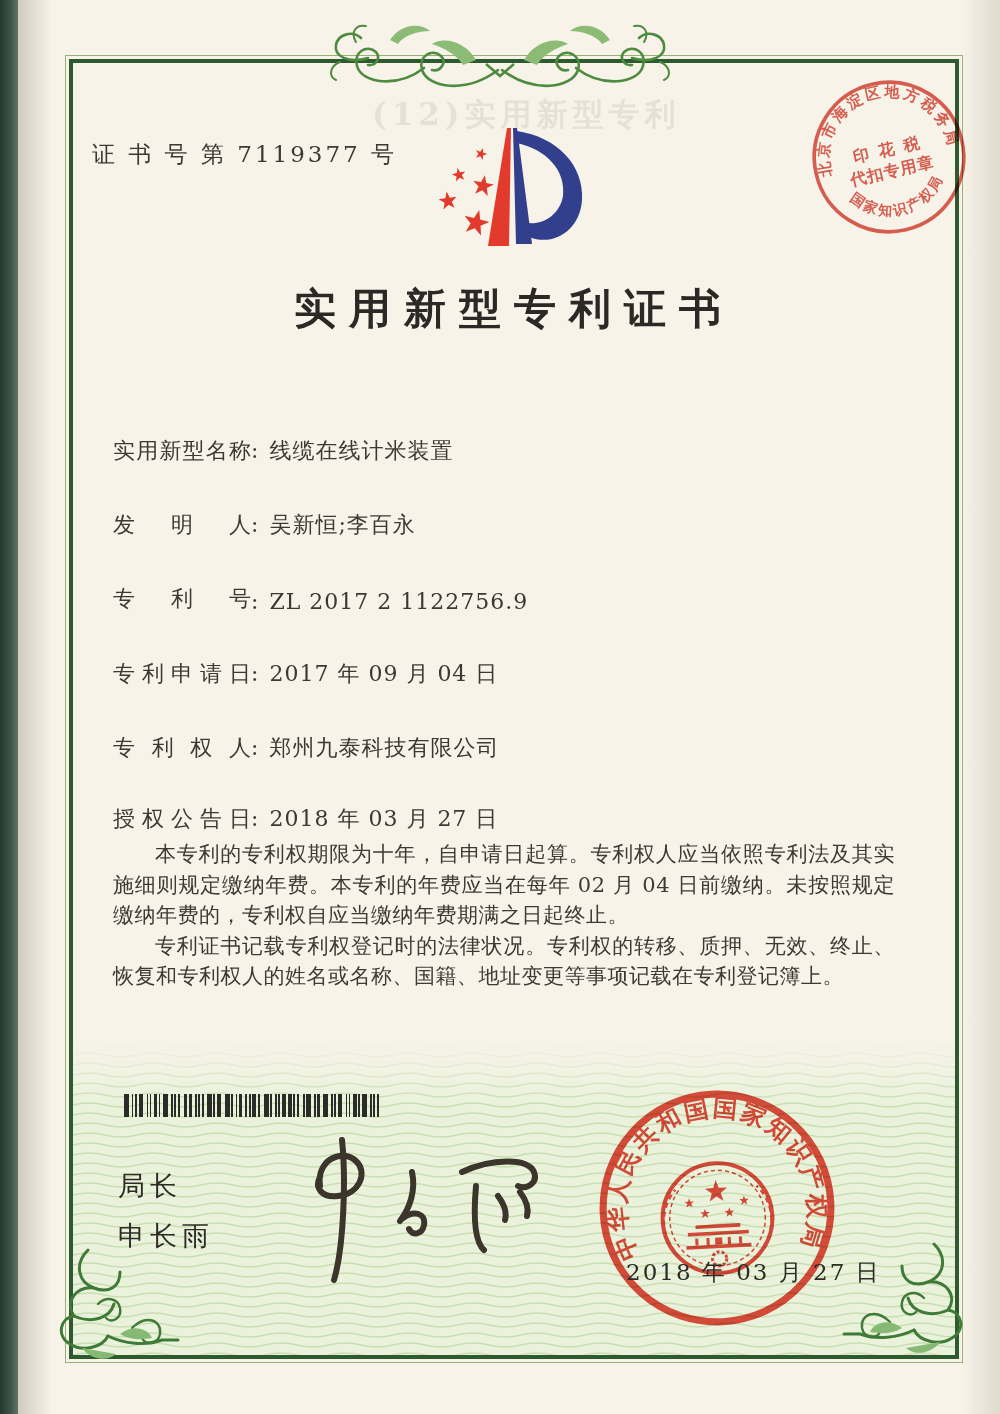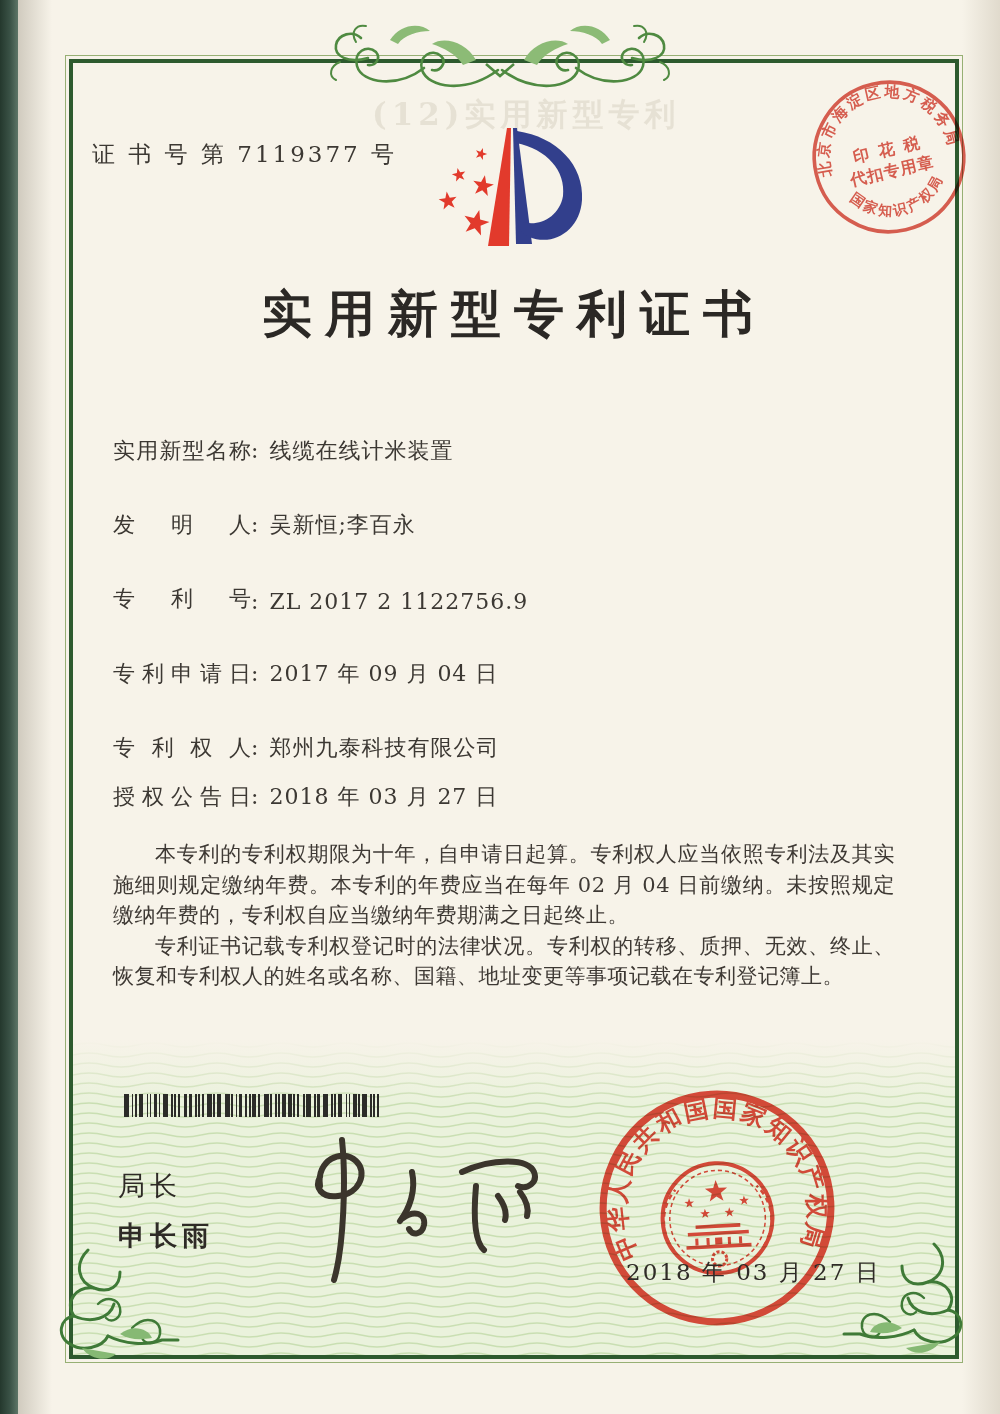--- a/index.html
+++ b/index.html
@@ -16,33 +16,33 @@
   
   #frame{left:65px;top:55px;width:898px;height:1308px;border:1px solid #97b074;z-index:3;box-sizing:border-box;}
   #frame .inner{position:absolute;left:3px;top:3px;right:3px;bottom:3px;border:4px solid #2d5a2e;}
   
   #waveband{left:73px;top:1040px;z-index:2;}
   
   #ghost{left:372px;top:94px;font-size:31px;font-weight:700;letter-spacing:5px;
          color:#8a7f62;opacity:.15;z-index:2;}
   #certno{left:92px;top:139px;font-size:23px;letter-spacing:3px;z-index:4;}
   #logo{left:424px;top:122px;z-index:4;}
-  #title{left:65px;top:281px;width:898px;text-align:center;font-size:50px;font-weight:600;
+  #title{left:65px;top:281px;width:898px;text-align:center;font-size:42px;font-weight:600;
          letter-spacing:13px;color:#2b2825;z-index:4;}
   .field{left:113px;font-size:22px;z-index:4;white-space:nowrap;}
   .f-label{display:inline-block;width:138px;text-align:justify;text-align-last:justify;vertical-align:bottom;margin-top:12px;}
   .f-colon{display:inline-block;}
   .f-value{margin-left:11px;letter-spacing:1px;}
   #paras{left:113px;top:839px;width:782px;z-index:4;}
   #paras p{margin:0;font-size:21px;line-height:30.6px;text-indent:2em;color:#3e3934;
            letter-spacing:.5px;text-align:justify;}
   #barcode{left:124px;top:1094px;width:266px;height:23px;z-index:4;font-size:0;}
   #barcode span{display:inline-block;height:23px;background:#2b2b28;vertical-align:top;}
   #sig-title{left:118px;top:1168px;font-size:27px;letter-spacing:5px;color:#2e2a26;z-index:4;}
-  #sig-name{left:118px;top:1218px;font-size:27px;letter-spacing:5px;color:#2e2a26;z-index:4;font-weight:bold;}
+  #sig-name{left:118px;top:1218px;font-size:27px;letter-spacing:5px;color:#2e2a26;z-index:4;}
   #signature{left:262px;top:1128px;z-index:5;}
   #seal{left:595px;top:1086px;z-index:5;mix-blend-mode:multiply;transform:rotate(-3deg);}
   #sealdate{left:626px;top:1257px;font-size:23px;letter-spacing:2px;color:#2f2b27;z-index:6;white-space:nowrap;}
   #taxstamp{left:806px;top:74px;z-index:5;transform:rotate(-13deg);mix-blend-mode:multiply;}
   #footer{left:65px;top:1313px;width:898px;text-align:center;font-size:19px;letter-spacing:2px;
           color:#3e3934;z-index:4;}
   .orn{z-index:4;}
   #orn-top{left:326px;top:18px;}
   #orn-bl{left:54px;top:1244px;}
   #orn-br{left:842px;top:1238px;}
@@ -148,21 +148,21 @@
   </div>
   <div class="abs field" style="top:572px">
     <span class="f-label">专利号</span><span class="f-colon">:</span><span class="f-value">ZL 2017 2 1122756.9</span>
   </div>
   <div class="abs field" style="top:647px">
     <span class="f-label">专利申请日</span><span class="f-colon">:</span><span class="f-value">2017 年 09 月 04 日</span>
   </div>
   <div class="abs field" style="top:721px">
     <span class="f-label">专利权人</span><span class="f-colon">:</span><span class="f-value">郑州九泰科技有限公司</span>
   </div>
-  <div class="abs field" style="top:770px">
+  <div class="abs field" style="top:792px">
     <span class="f-label">授权公告日</span><span class="f-colon">:</span><span class="f-value">2018 年 03 月 27 日</span>
   </div>
 
   <div id="paras" class="abs">
     <p>本专利的专利权期限为十年，自申请日起算。专利权人应当依照专利法及其实施细则规定缴纳年费。本专利的年费应当在每年 02 月 04 日前缴纳。未按照规定缴纳年费的，专利权自应当缴纳年费期满之日起终止。</p>
     <p>专利证书记载专利权登记时的法律状况。专利权的转移、质押、无效、终止、恢复和专利权人的姓名或名称、国籍、地址变更等事项记载在专利登记簿上。</p>
   </div>
 
   <div id="barcode" class="abs"><span style="width:5.1px;margin-right:2.7px"></span><span style="width:1.7px;margin-right:1.35px"></span><span style="width:1.7px;margin-right:2.7px"></span><span style="width:3.4px;margin-right:4.050000000000001px"></span><span style="width:1.7px;margin-right:1.35px"></span><span style="width:1.7px;margin-right:2.7px"></span><span style="width:3.4px;margin-right:1.35px"></span><span style="width:1.7px;margin-right:2.7px"></span><span style="width:5.1px;margin-right:2.7px"></span><span style="width:1.7px;margin-right:1.35px"></span><span style="width:1.7px;margin-right:2.7px"></span><span style="width:1.7px;margin-right:4.050000000000001px"></span><span style="width:3.4px;margin-right:1.35px"></span><span style="width:3.4px;margin-right:2.7px"></span><span style="width:1.7px;margin-right:1.35px"></span><span style="width:1.7px;margin-right:2.7px"></span><span style="width:1.7px;margin-right:2.7px"></span><span style="width:5.1px;margin-right:1.35px"></span><span style="width:1.7px;margin-right:2.7px"></span><span style="width:3.4px;margin-right:4.050000000000001px"></span><span style="width:5.1px;margin-right:1.35px"></span><span style="width:1.7px;margin-right:2.7px"></span><span style="width:1.7px;margin-right:1.35px"></span><span style="width:3.4px;margin-right:2.7px"></span><span style="width:1.7px;margin-right:2.7px"></span><span style="width:1.7px;margin-right:1.35px"></span><span style="width:3.4px;margin-right:2.7px"></span><span style="width:1.7px;margin-right:4.050000000000001px"></span><span style="width:5.1px;margin-right:1.35px"></span><span style="width:1.7px;margin-right:2.7px"></span><span style="width:1.7px;margin-right:1.35px"></span><span style="width:1.7px;margin-right:2.7px"></span><span style="width:3.4px;margin-right:2.7px"></span><span style="width:3.4px;margin-right:1.35px"></span><span style="width:1.7px;margin-right:2.7px"></span><span style="width:1.7px;margin-right:4.050000000000001px"></span><span style="width:1.7px;margin-right:1.35px"></span><span style="width:5.1px;margin-right:2.7px"></span><span style="width:1.7px;margin-right:1.35px"></span><span style="width:3.4px;margin-right:2.7px"></span><span style="width:5.1px;margin-right:2.7px"></span><span style="width:1.7px;margin-right:1.35px"></span><span style="width:1.7px;margin-right:2.7px"></span><span style="width:3.4px;margin-right:4.050000000000001px"></span><span style="width:1.7px;margin-right:1.35px"></span><span style="width:1.7px;margin-right:2.7px"></span><span style="width:3.4px;margin-right:1.35px"></span><span style="width:1.7px;margin-right:2.7px"></span><span style="width:5.1px;margin-right:2.7px"></span><span style="width:1.7px;margin-right:1.35px"></span><span style="width:1.7px;margin-right:2.7px"></span><span style="width:1.7px;margin-right:4.050000000000001px"></span></div>
 

